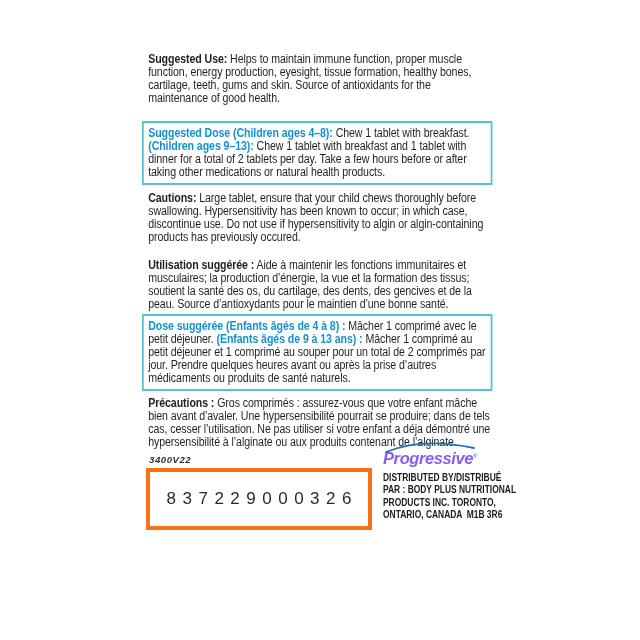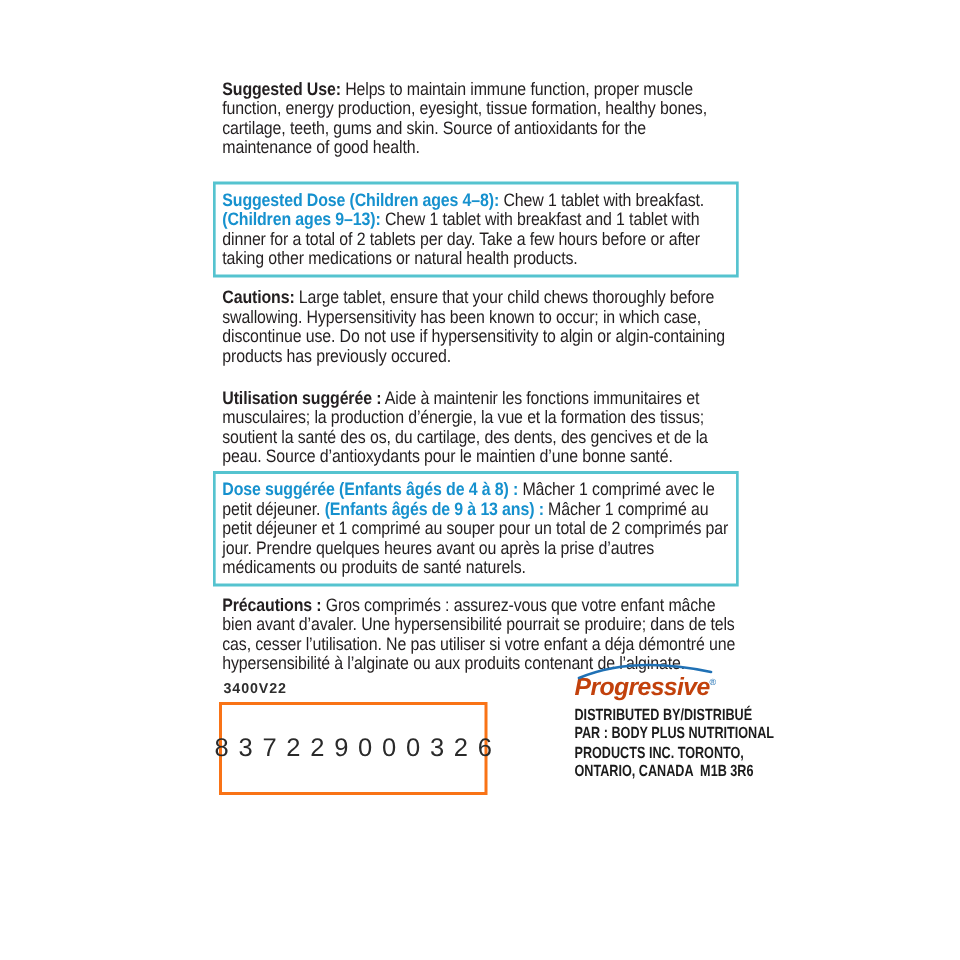--- a/index.html
+++ b/index.html
@@ -20,29 +20,29 @@
   .m-box2 { margin-top: 3px; }
   .m-prec { margin-top: 6px; }
 
   .dose-box { border: 2px solid #55c3cf; padding: 4px 5px 4px 0; background: #ffffff; }
   .dose-box .para { padding-left: 5px; }
   .blue { color: #1691ce; font-weight: bold; }
 
   
   .footer { display: flex; margin-top: 5px; padding-left: 4px; align-items: flex-start; }
   .footer-left { width: 232px; flex: none; }
-  .lot-code { font-size: 9.5px; font-weight: bold; letter-spacing: 0.6px; color: #2d2d2d; padding-left: 3px; }
-  .barcode-box { margin-top: 3px; width: 179px; height: 62px; border: 2px solid #f97316;
+  .lot-code { font-size: 9.5px; font-weight: bold; letter-spacing: 0.6px; color: #2d2d2d; padding-left: 3px; font-style: italic; }
+  .barcode-box { margin-top: 3px; width: 226px; height: 62px; border: 4px solid #f97316;
                  display: flex; align-items: center; justify-content: center; background: #fff; }
   .barcode-num { font-size: 17px; letter-spacing: 6.5px; padding-left: 6.5px; color: #2a2a2a; }
 
   .footer-right { margin-left: 5px; margin-top: -13px; }
   .brand { position: relative; padding-top: 8px; height: 28px; }
   .brand svg { position: absolute; left: 1px; top: 0; }
-  .brand-text { font-style: italic; font-weight: bold; font-size: 16.5px; letter-spacing: -0.4px; color: #c2410c; }
+  .brand-text { font-style: italic; font-weight: bold; font-size: 16.5px; letter-spacing: -0.4px; color: #8b5cf6; }
   .brand-reg { font-size: 6px; font-style: normal; vertical-align: super; color: #2071b5; }
   .address { margin-top: 2px; width: 158px; transform: scaleX(0.78); transform-origin: 0 0;
              font-size: 10.8px; font-weight: bold; line-height: 12.4px; color: #1b1b1b; white-space: nowrap; }
 </style>
 </head>
 <body>
 
 <div class="label-content">
 
   <div class="text-sections">

